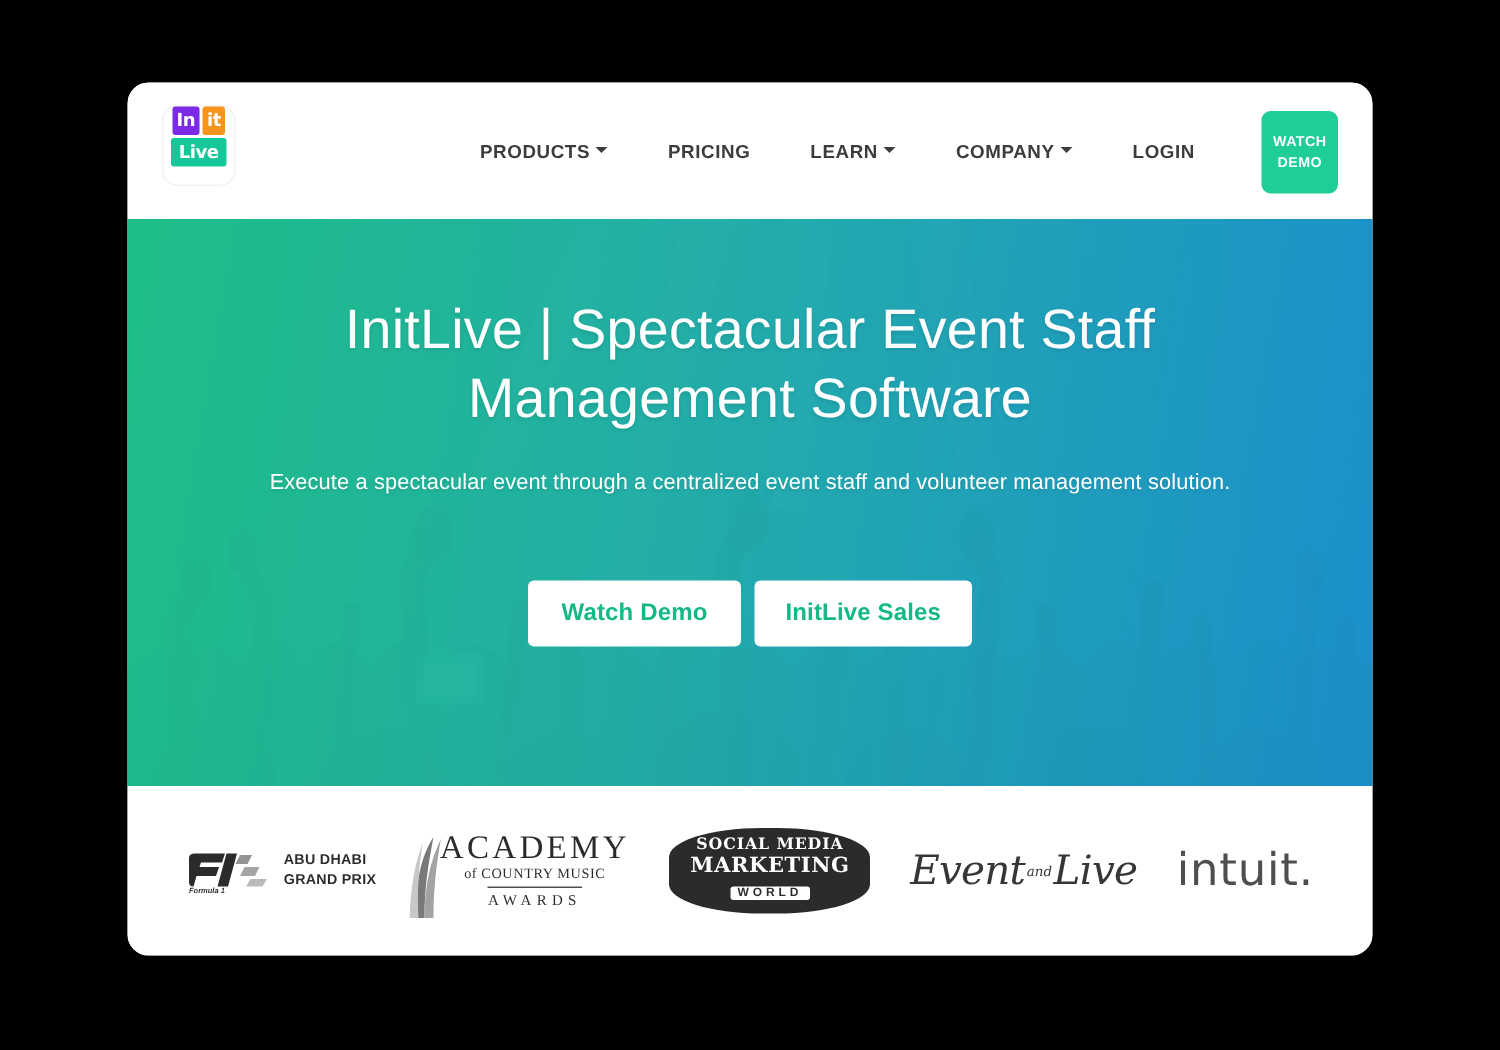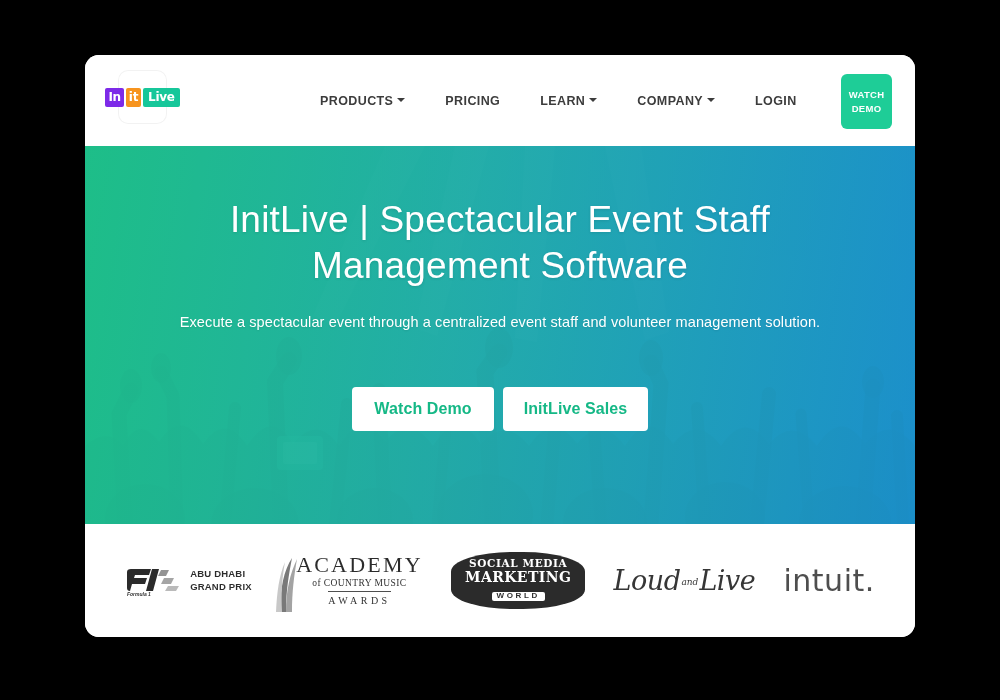--- a/index.html
+++ b/index.html
@@ -21,26 +21,26 @@
   
   .navbar {
     position:relative;
     height:91px;
     background:#fff;
     display:flex;
     align-items:center;
   }
   .logo-wrap {
     position:absolute;
-    left:34px; top:16px;
+    left:24px; top:16px;
     width:47px; height:52px;
     background:#fff;
     border-radius:9px;
-    display:flex; flex-direction:row;
-    align-items:center; justify-content:center;
+    display:flex; flex-direction:column;
+    align-items:center; 
     gap:2px;
     box-shadow:0 0 0 1px rgba(0,0,0,0.05);
   }
   .logo-row { display:flex; gap:2px; }
   .logo-cell {
     color:#fff;
     font-weight:bold;
     font-size:12px;
     line-height:1;
     padding:3px 3px 4px 3px;
@@ -374,21 +374,21 @@
     <div class="client-logo">
       <div class="smmw-logo">
         <div class="smmw-1">SOCIAL MEDIA</div>
         <div class="smmw-2">MARKETING</div>
         <div class="smmw-3">WORLD</div>
       </div>
     </div>
 
     <div class="client-logo">
       <div class="ll-logo">
-        <span>Loud</span><span class="ll-small">and</span><span>Live</span>
+        <span>Event</span><span class="ll-small">and</span><span>Live</span>
       </div>
     </div>
 
     <div class="client-logo">
       <div class="intuit-logo">intuit.</div>
     </div>
 
   </div>
 </div>
 

